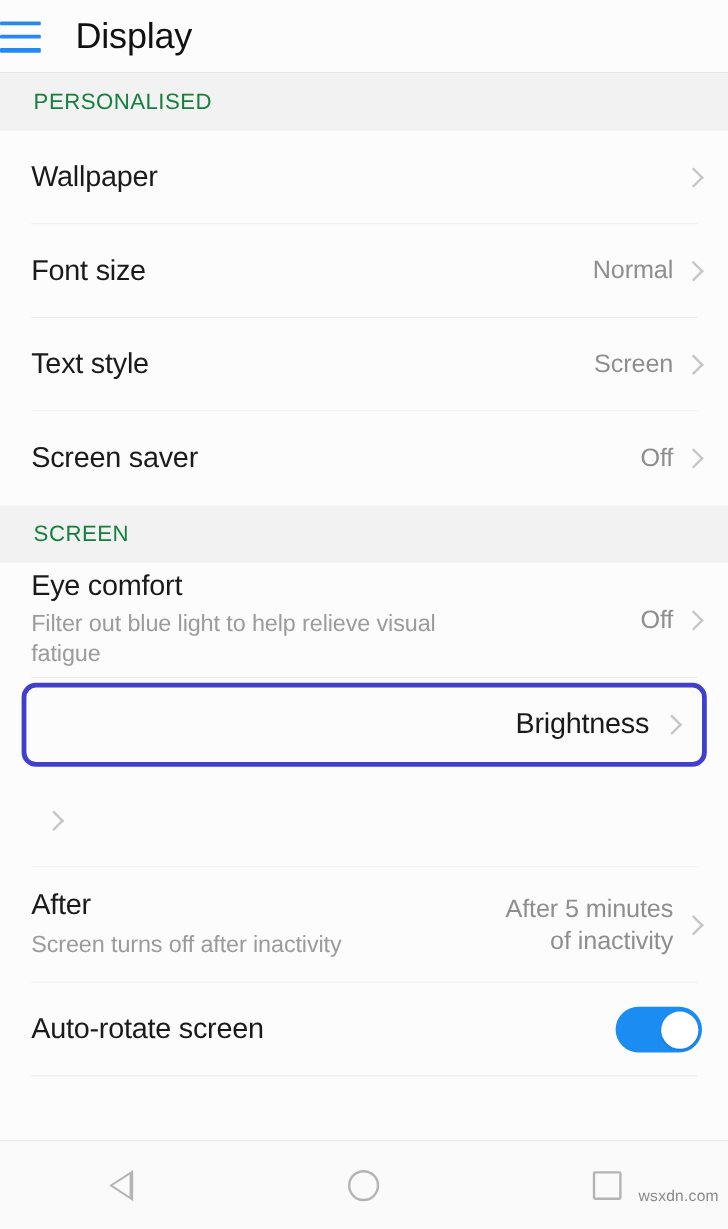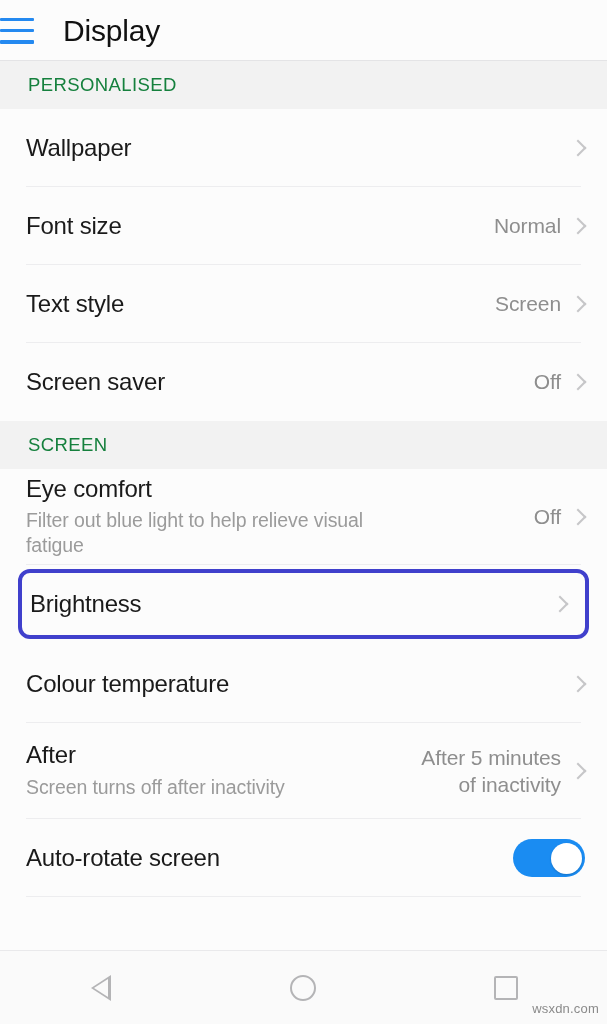--- a/index.html
+++ b/index.html
@@ -178,20 +178,21 @@
     border: 4px solid #4040cc;
     border-radius: 12px;
     margin: 0 18px;
     padding: 0 18px 0 8px;
     min-height: 70px;
     background: #fcfcfc;
   }
   .row.highlighted .row-main { padding-left: 0; }
   .row-highlight-wrap {
     padding: 4px 0 6px 0;
+    text-align: right;
   }
 
   
   .toggle {
     width: 72px;
     height: 38px;
     border-radius: 19px;
     background: #1a8cf2;
     position: relative;
     flex: 0 0 72px;
@@ -256,21 +257,21 @@
   .ico-recent {
     width: 24px;
     height: 24px;
     border: 2px solid #b4b4b6;
     border-radius: 2px;
   }
 
   .watermark {
     position: absolute;
     right: 8px;
-    bottom: 8px;
+    bottom: 20px;
     font-size: 13px;
     color: #8a8a8a;
     font-family: "Liberation Sans", sans-serif;
     letter-spacing: 0.2px;
   }
 </style>
 </head>
 <body>
 
 <div class="phone">
@@ -345,23 +346,20 @@
         <div class="row-main">
           <div class="row-label">Brightness</div>
         </div>
         <div class="row-right">
           <div class="chev"></div>
         </div>
       </div>
     </div>
 
     <div class="row row-divider">
-      <div class="row-main">
-        <div class="row-label">Colour temperature</div>
-      </div>
       <div class="row-right">
         <div class="chev"></div>
       </div>
     </div>
 
     <div class="row two-line row-divider">
       <div class="row-main">
         <div class="row-label">After</div>
         <div class="row-sub">Screen turns off after inactivity</div>
       </div>

